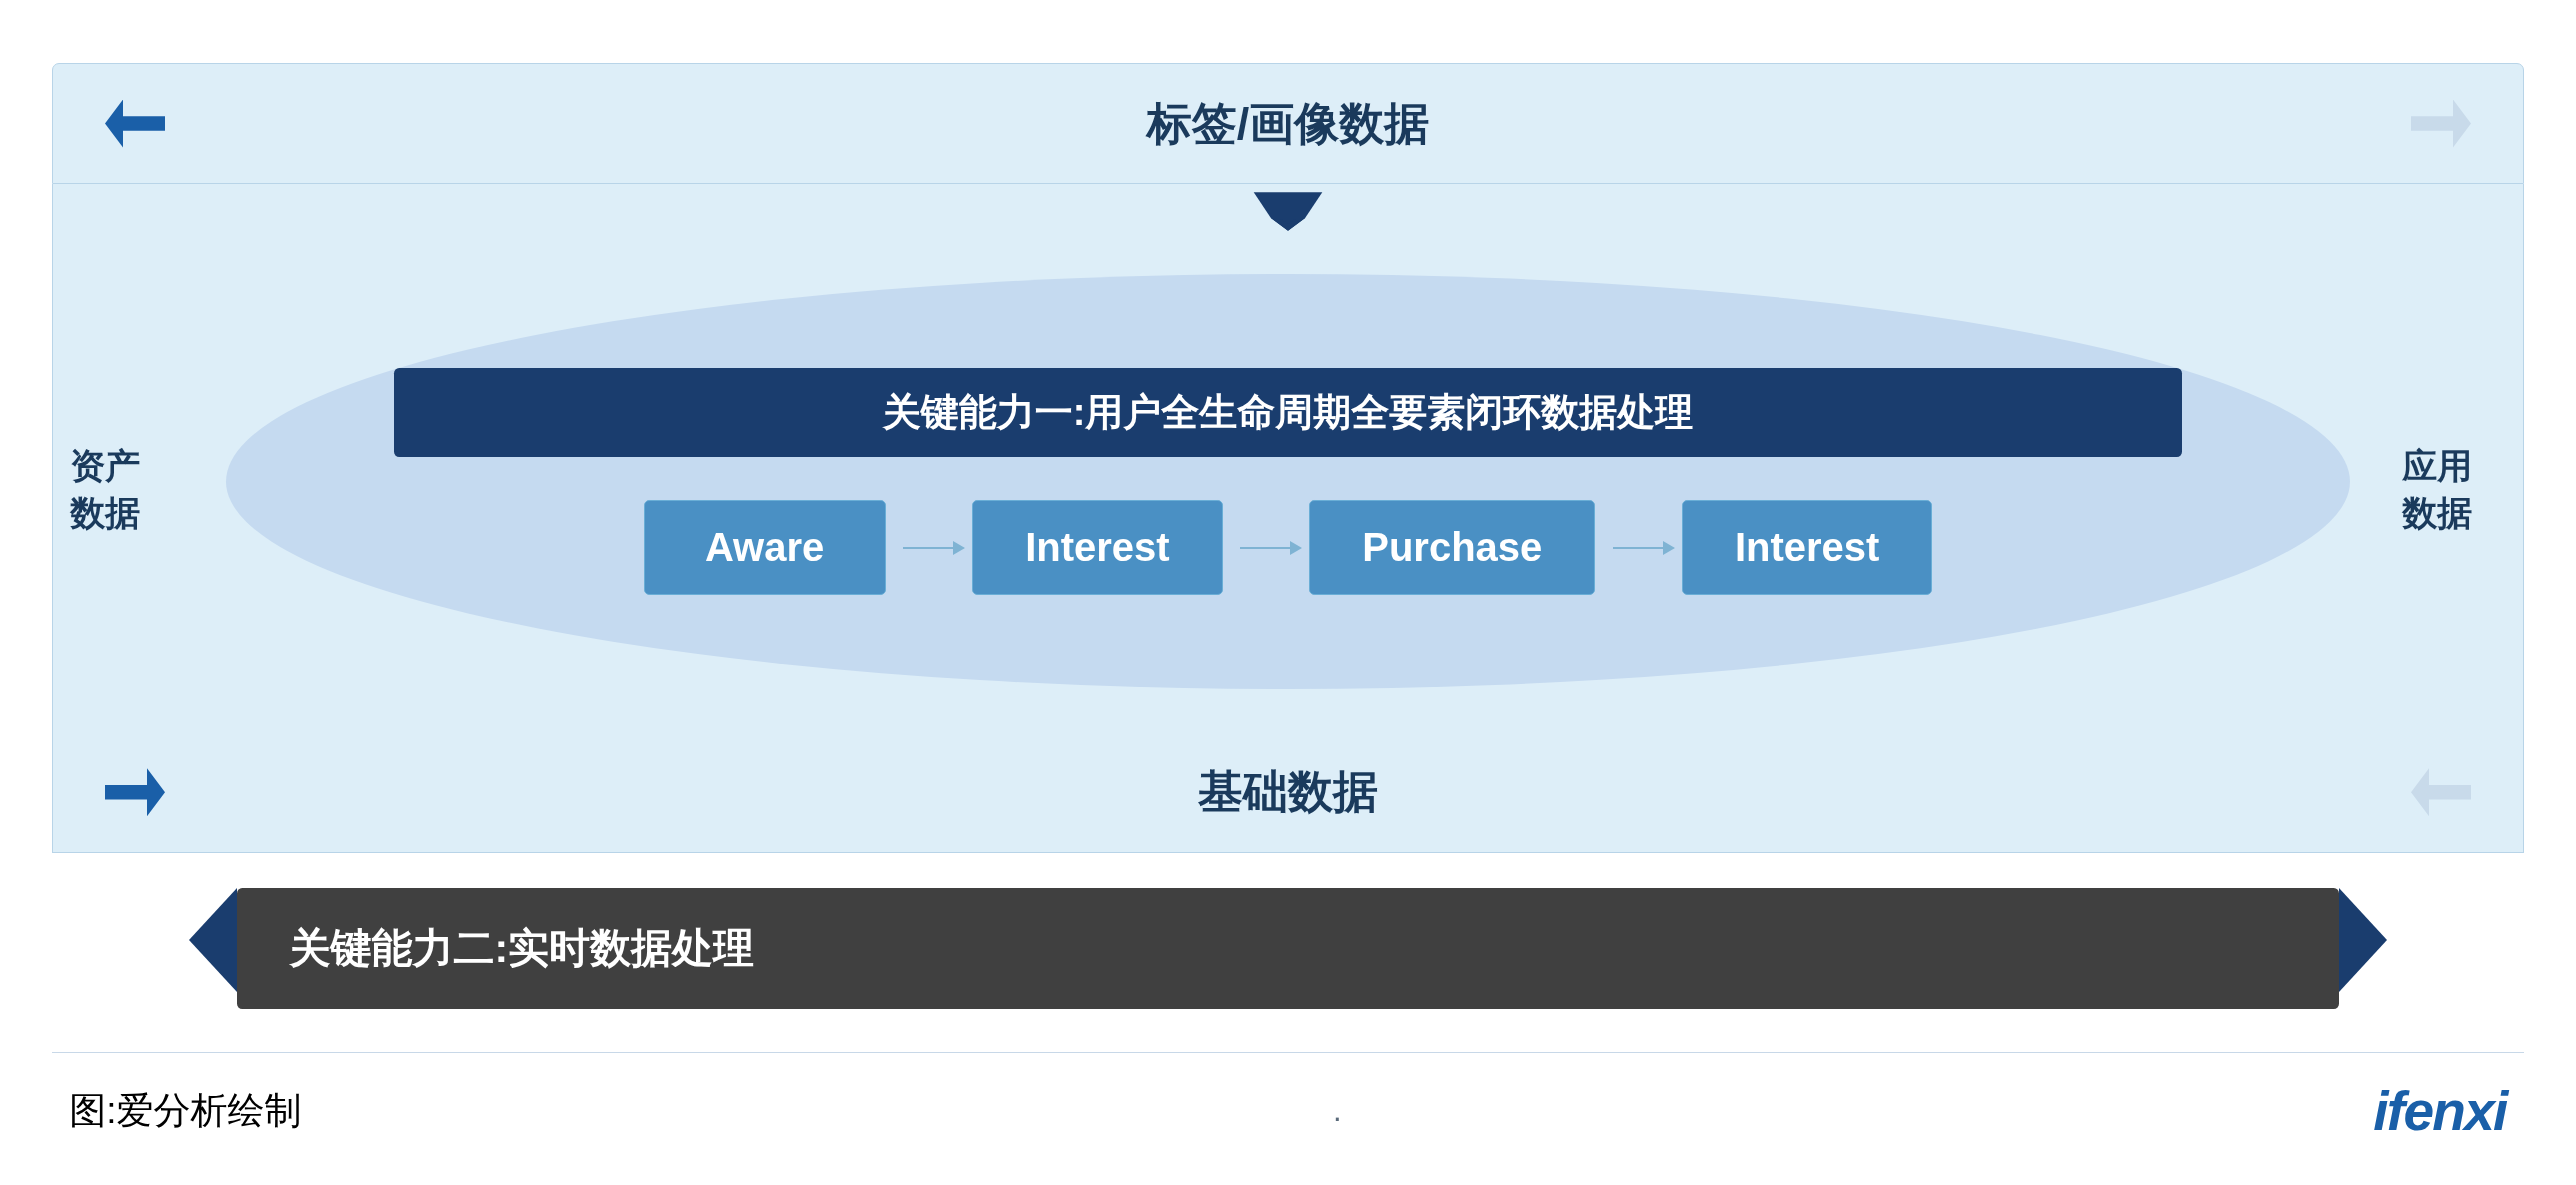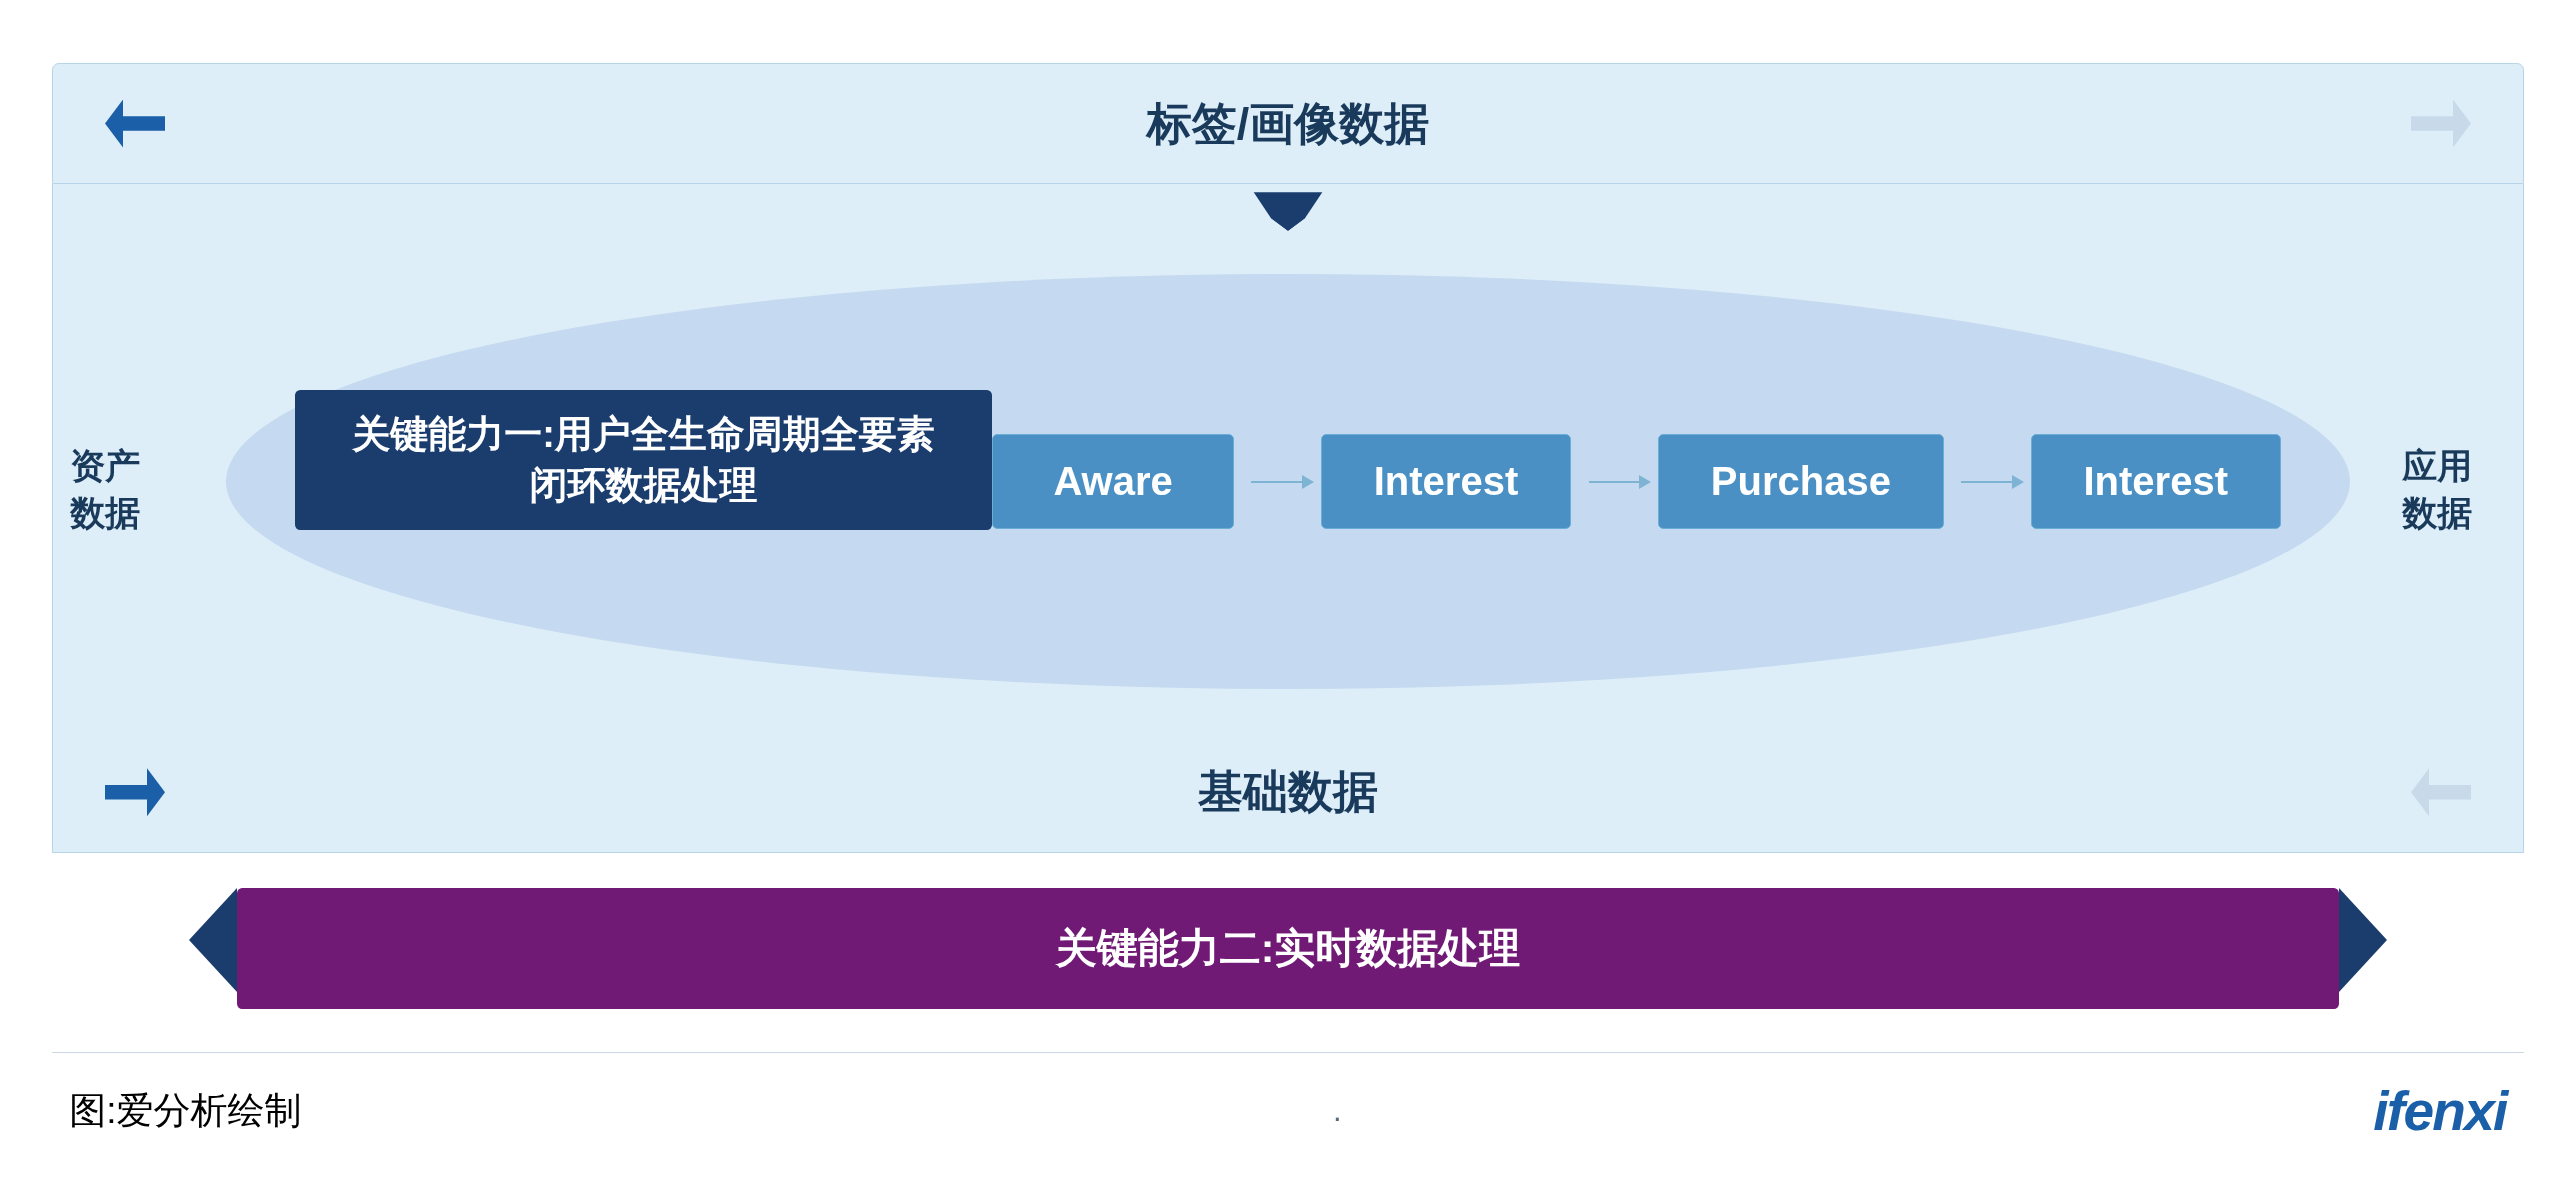--- a/index.html
+++ b/index.html
@@ -104,21 +104,21 @@
       position: relative;
     }
 
     
     .ellipse-bg {
       background: #c5daf0;
       border-radius: 50%;
       width: 100%;
       height: 415px;
       display: flex;
-      flex-direction: row;
+      flex-direction: column;
       align-items: center;
       justify-content: center;
       padding: 26px 69px;
       position: relative;
       margin: 0 35px;
     }
 
     
     .capability-bar {
       background: #1a3d6e;
@@ -218,24 +218,24 @@
       justify-content: center;
       position: relative;
     }
 
     .capability2-wrapper {
       position: relative;
       width: 85%;
     }
 
     .capability2-bar {
-      background: #701a75;
+      background: #404040;
       border-radius: 5.2px;
       padding: 33px 52px;
-      text-align: center;
+      text-align: left;
       font-size: 41px;
       font-weight: 700;
       color: #ffffff;
       position: relative;
     }
 
     
     .capability2-bar::before {
       content: '';
       position: absolute;

